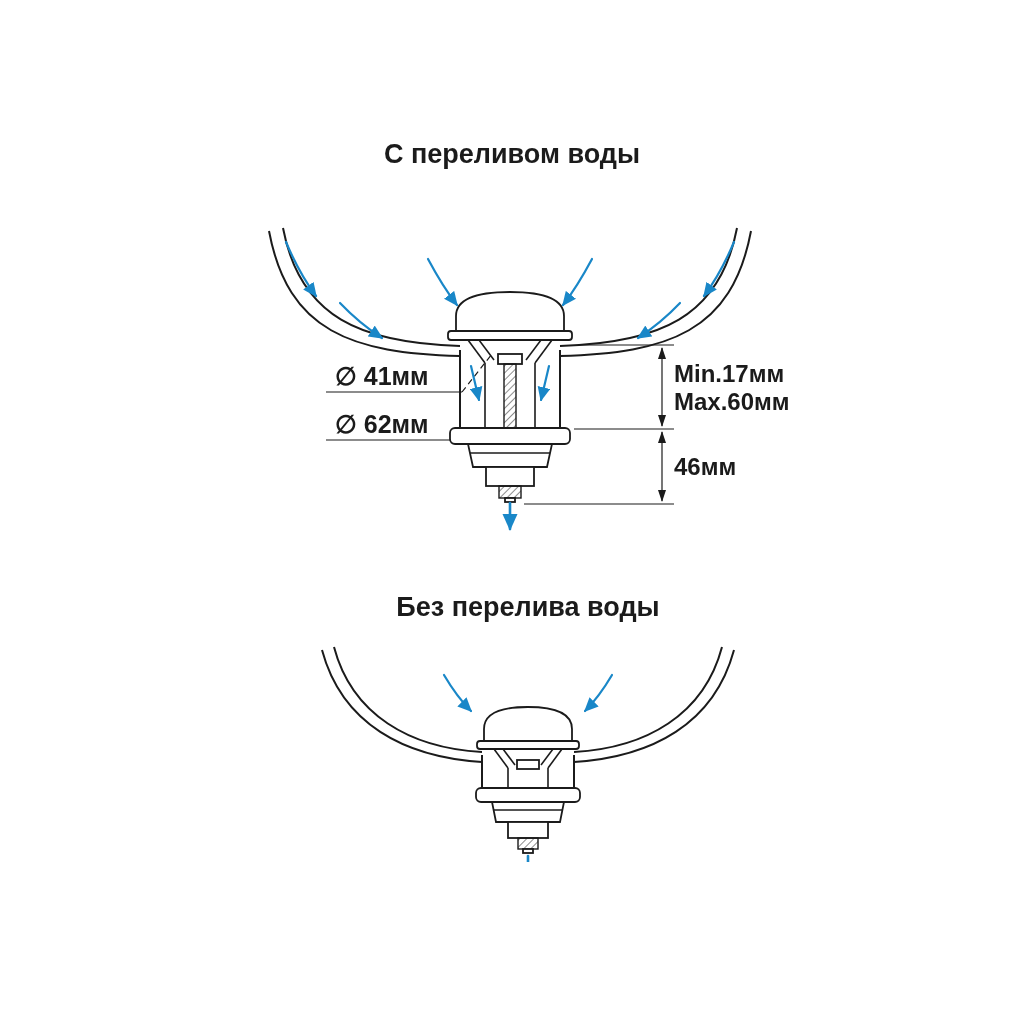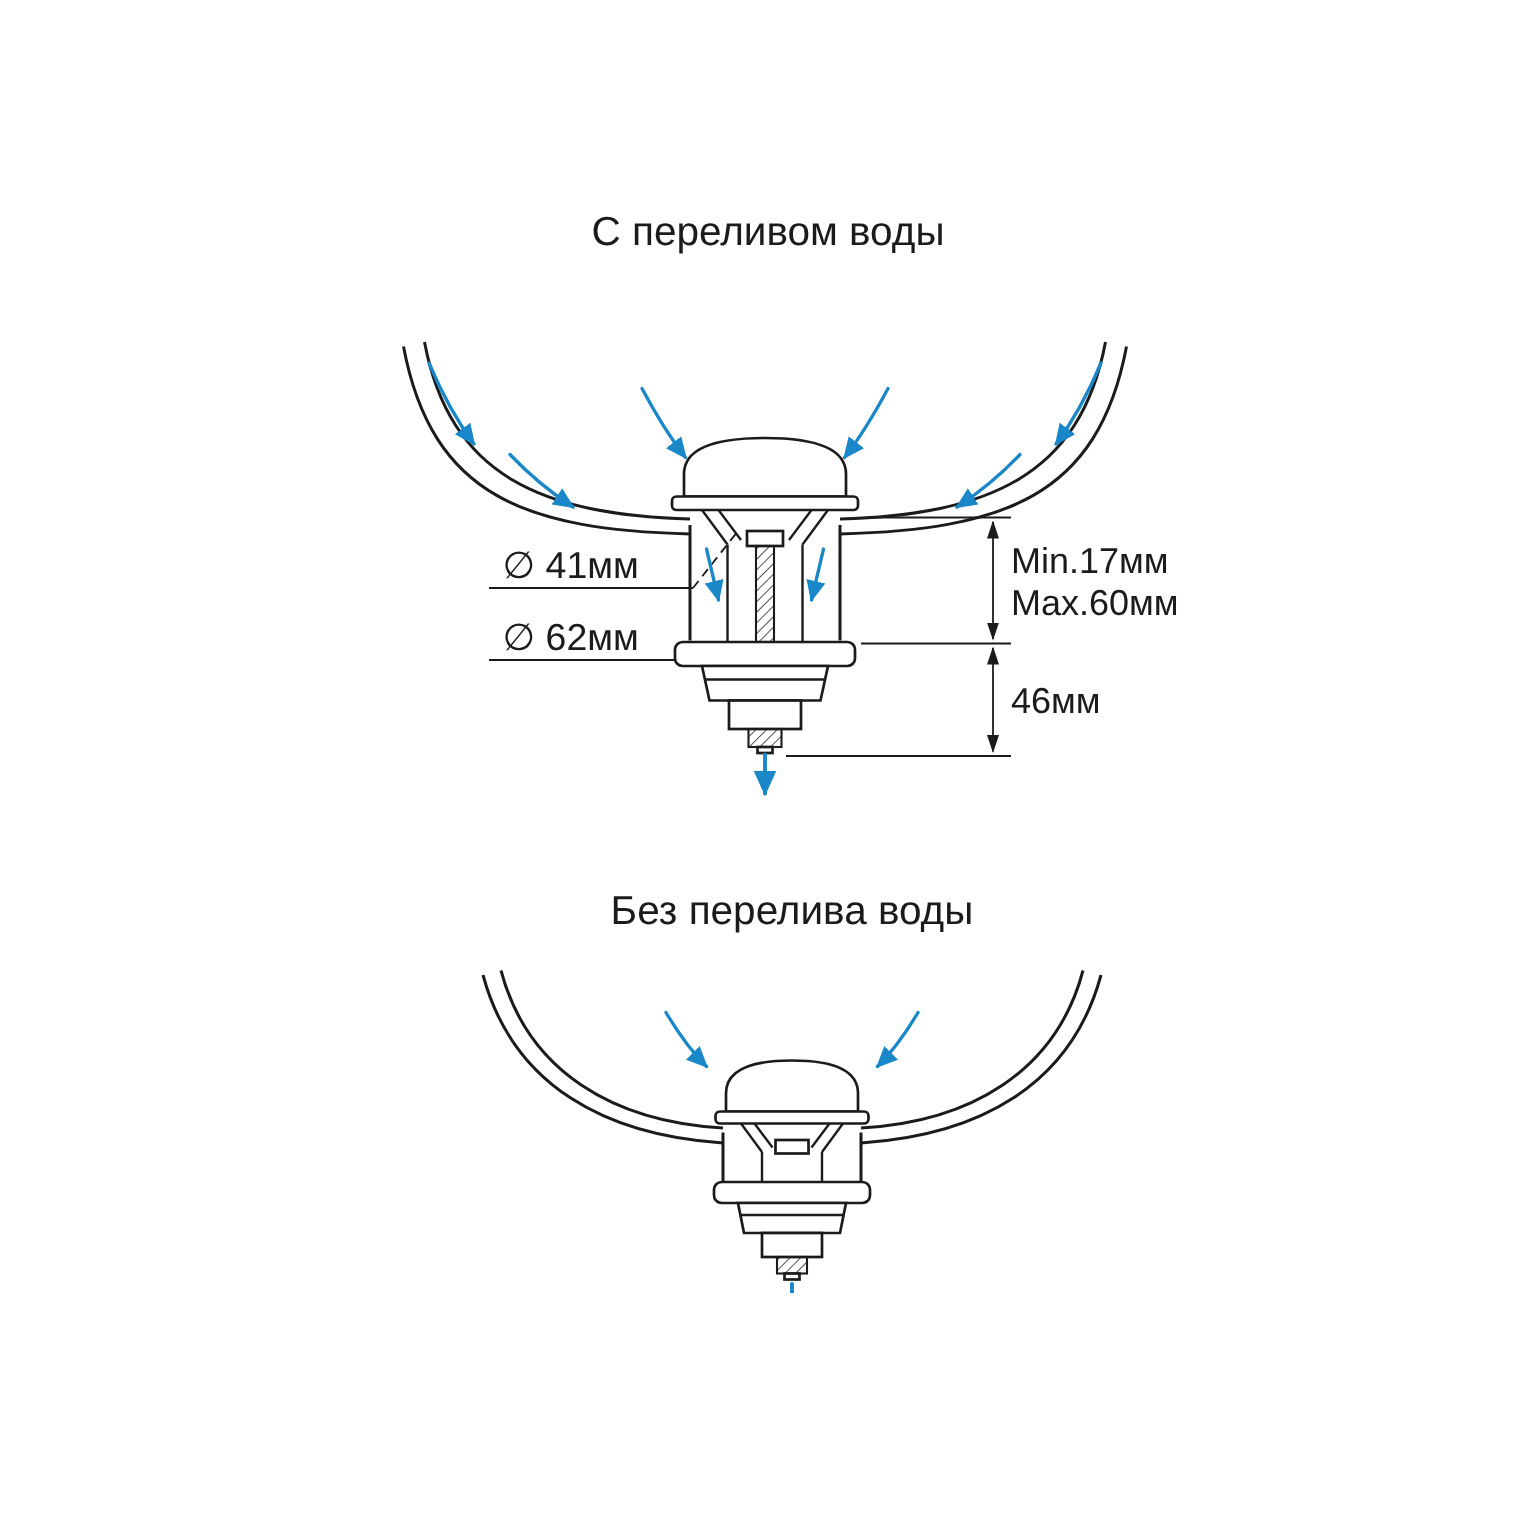--- a/index.html
+++ b/index.html
@@ -1,17 +1,17 @@
 <!DOCTYPE html>
 <html><head>
 <meta charset="utf-8">
 <style>
   html,body{margin:0;padding:0;background:#ffffff;}
   .canvas{width:1025px;height:862px;background:#ffffff;position:relative;overflow:hidden;
-          font-family:"Liberation Sans", sans-serif;}
+          font-family:"Liberation Sans", sans-serif;font-weight:bold;}
   svg{display:block;}
   svg text{fill:#1b1b1b;font-family:"Liberation Sans", sans-serif;}
   .title-text{font-size:27px;}
   .lbl{font-size:25px;}
   .lbl-sm{font-size:24px;}
   .wall{fill:none;stroke:#1b1b1b;stroke-width:2;}
   .part{fill:#ffffff;stroke:#1b1b1b;stroke-width:1.8;}
   .partline{fill:none;stroke:#1b1b1b;stroke-width:1.6;}
   .dim{fill:none;stroke:#1b1b1b;stroke-width:1.2;}
   .dashed{stroke-dasharray:6 4;}

